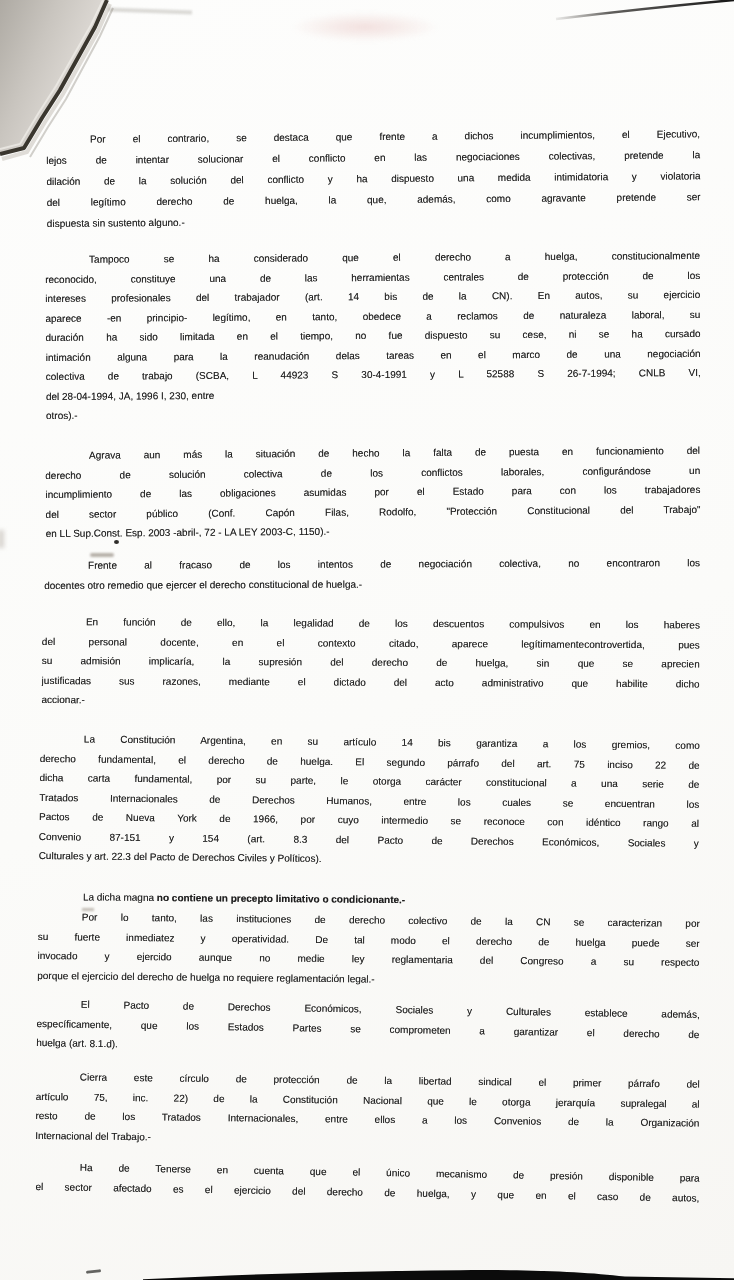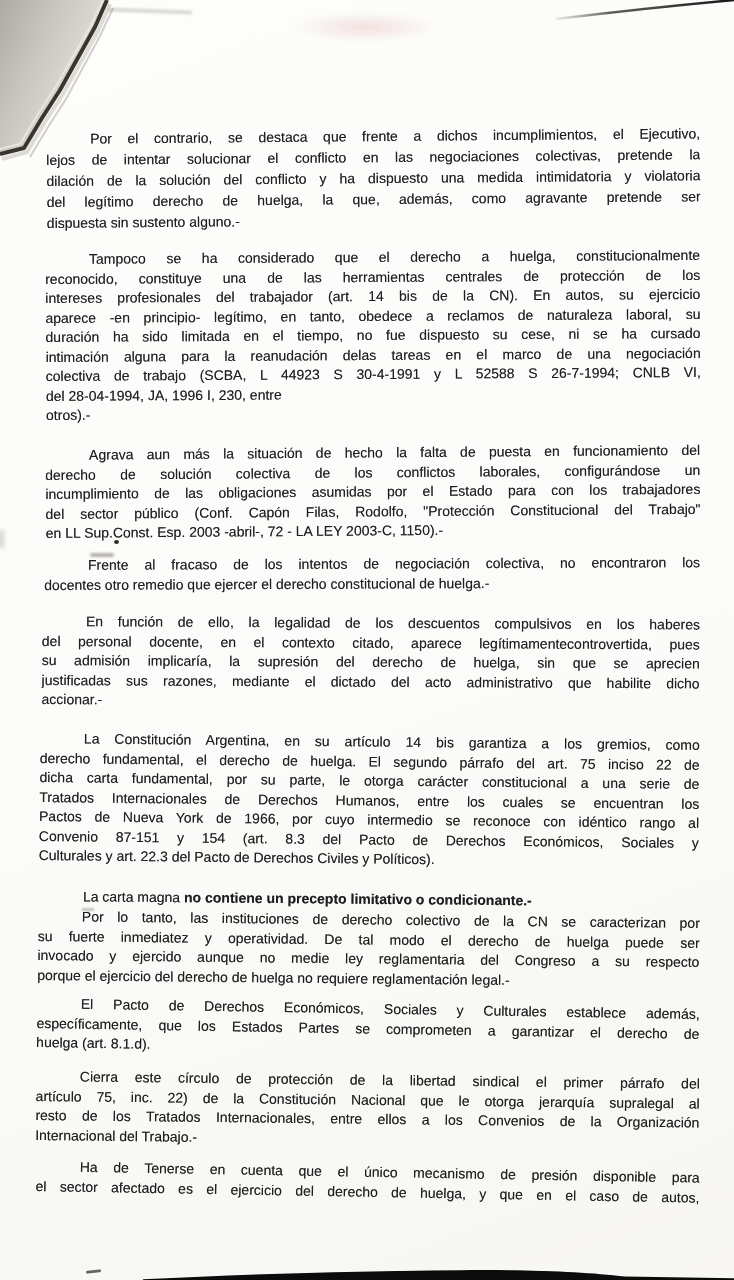--- a/index.html
+++ b/index.html
@@ -3,21 +3,21 @@
 <meta charset="utf-8">
 <style>
   html,body{margin:0;padding:0;}
   body{
     width:734px;height:1280px;position:relative;overflow:hidden;
     background:linear-gradient(160deg,#fdfdfc 0%,#fbfbf9 55%,#f7f6f3 100%);
     font-family:"Liberation Sans","DejaVu Sans",sans-serif;
   }
   #doc{
     position:absolute;left:36px;top:129px;width:664px;
-    color:#1e1e1e;font-size:14px;
+    color:#1e1e1e;font-size:10px;
     text-shadow:0 0 0.5px rgba(30,30,30,0.55);
   }
   .para{transform-origin:0 0;}
   .line{height:19.5px;line-height:19.5px;white-space:nowrap;}
   .line.j{white-space:normal;text-align:justify;text-align-last:justify;text-justify:inter-word;overflow:hidden;}
   .line.first{text-indent:44px;}
   .bold{font-weight:bold;}
   .p1 .line{height:21px;line-height:21px;}
   .p1{margin-left:10px;transform:rotate(-0.5deg);}
   .p2{margin-left:9px;margin-top:16px;transform:rotate(-0.35deg);}
@@ -122,21 +122,21 @@
     <div class="para p6">
       <div class="line j first">La Constitución Argentina, en su artículo 14 bis garantiza a los gremios, como</div>
       <div class="line j">derecho fundamental, el derecho de huelga. El segundo párrafo del art. 75 inciso 22 de</div>
       <div class="line j">dicha carta fundamental, por su parte, le otorga carácter constitucional a una serie de</div>
       <div class="line j">Tratados Internacionales de Derechos Humanos, entre los cuales se encuentran los</div>
       <div class="line j">Pactos de Nueva York de 1966, por cuyo intermedio se reconoce con idéntico rango al</div>
       <div class="line j">Convenio 87-151 y 154 (art. 8.3 del Pacto de Derechos Económicos, Sociales y</div>
       <div class="line">Culturales y art. 22.3 del Pacto de Derechos Civiles y Políticos).</div>
     </div>
     <div class="para p7">
-      <div class="line first"><span>La carta magna </span><span class="bold">no contiene un precepto limitativo o condicionante.-</span></div>
+      <div class="line first"><span>La dicha magna </span><span class="bold">no contiene un precepto limitativo o condicionante.-</span></div>
     </div>
     <div class="para p8">
       <div class="line j first">Por lo tanto, las instituciones de derecho colectivo de la CN se caracterizan por</div>
       <div class="line j">su fuerte inmediatez y operatividad. De tal modo el derecho de huelga puede ser</div>
       <div class="line j">invocado y ejercido aunque no medie ley reglamentaria del Congreso a su respecto</div>
       <div class="line">porque el ejercicio del derecho de huelga no requiere reglamentación legal.-</div>
     </div>
     <div class="para p9">
       <div class="line j first">El Pacto de Derechos Económicos, Sociales y Culturales establece además,</div>
       <div class="line j">específicamente, que los Estados Partes se comprometen a garantizar el derecho de</div>

